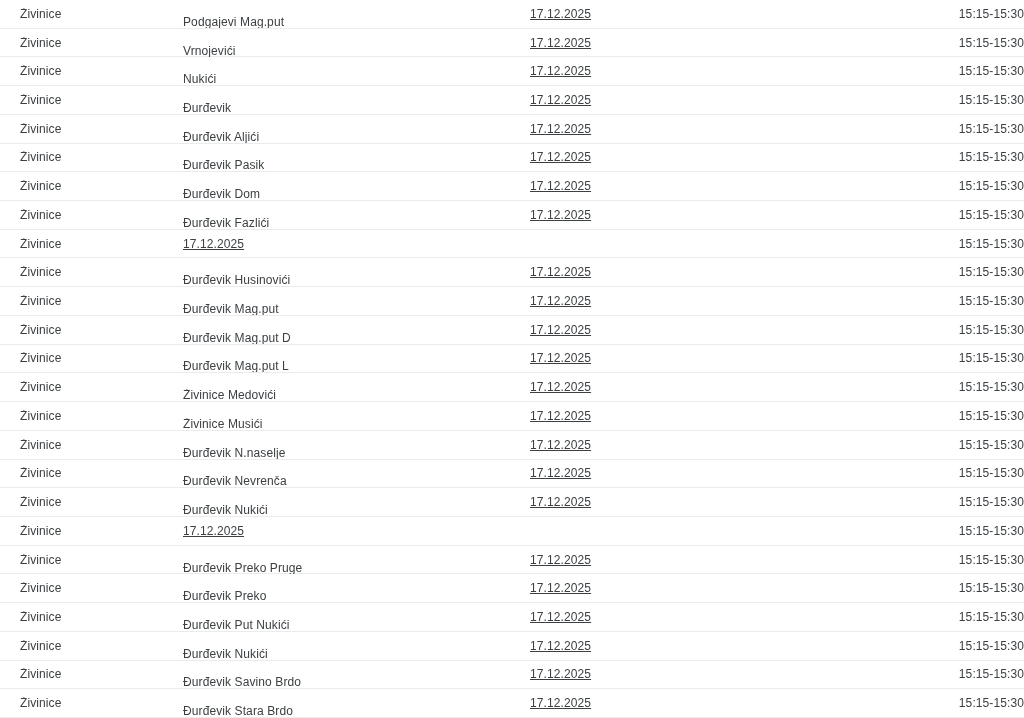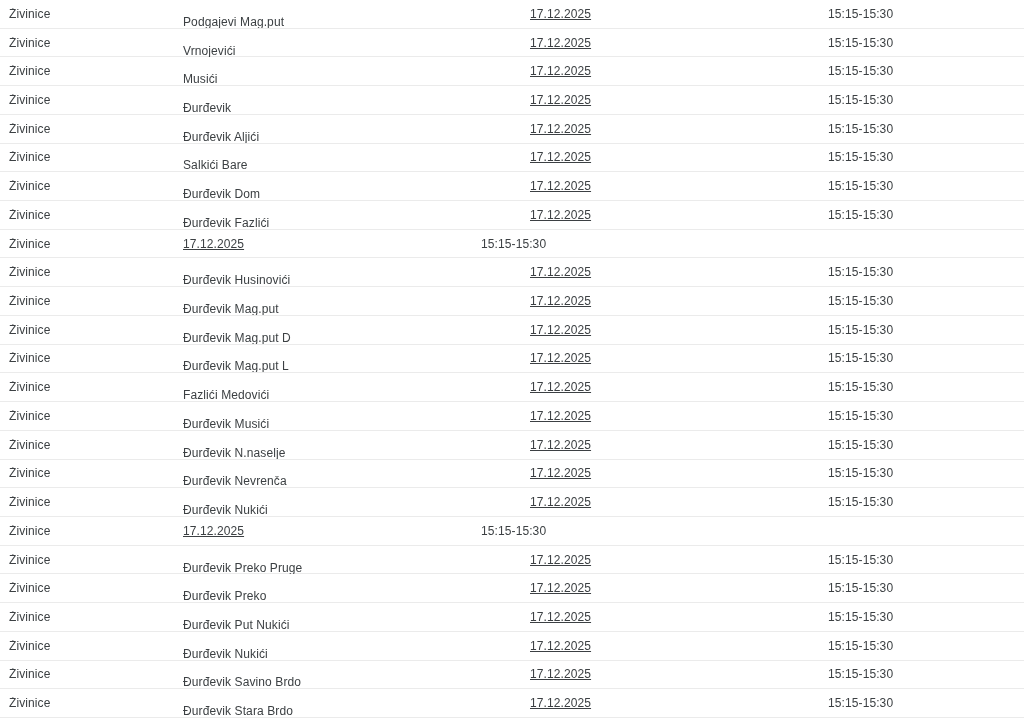--- a/index.html
+++ b/index.html
@@ -26,24 +26,24 @@
     border-bottom: 1px solid #ebebeb;
     background: #ffffff;
   }
   .cell {
     box-sizing: border-box;
     white-space: nowrap;
     overflow: hidden;
     line-height: 1;
     letter-spacing: 0.1px;
   }
-  .cell.c-municipality { width: 183px; padding-left: 9px; }
+  .cell.c-municipality { width: 183px; padding-left: 20px; }
   .cell.c-place        { width: 347px; margin-top: 16px; }
   .cell.c-date         { width: 298px; text-decoration: underline; }
-  .cell.c-time         { flex: 1; }
+  .cell.c-time         { flex: 1; text-align: right; }
 </style>
 </head>
 <body>
 
 <div class="table" id="outage-table">
   <div class="row">
     <div class="cell c-municipality">Živinice</div>
     <div class="cell c-place">Podgajevi Mag.put</div>
     <div class="cell c-date">17.12.2025</div>
     <div class="cell c-time">15:15-15:30</div>
@@ -51,42 +51,42 @@
 
   <div class="row">
     <div class="cell c-municipality">Živinice</div>
     <div class="cell c-place">Vrnojevići</div>
     <div class="cell c-date">17.12.2025</div>
     <div class="cell c-time">15:15-15:30</div>
   </div>
 
   <div class="row">
     <div class="cell c-municipality">Živinice</div>
-    <div class="cell c-place">Musići</div>
+    <div class="cell c-place">Nukići</div>
     <div class="cell c-date">17.12.2025</div>
     <div class="cell c-time">15:15-15:30</div>
   </div>
 
   <div class="row">
     <div class="cell c-municipality">Živinice</div>
     <div class="cell c-place">Đurđevik</div>
     <div class="cell c-date">17.12.2025</div>
     <div class="cell c-time">15:15-15:30</div>
   </div>
 
   <div class="row">
     <div class="cell c-municipality">Živinice</div>
     <div class="cell c-place">Đurđevik Aljići</div>
     <div class="cell c-date">17.12.2025</div>
     <div class="cell c-time">15:15-15:30</div>
   </div>
 
   <div class="row">
     <div class="cell c-municipality">Živinice</div>
-    <div class="cell c-place">Salkići Bare</div>
+    <div class="cell c-place">Đurđevik Pasik</div>
     <div class="cell c-date">17.12.2025</div>
     <div class="cell c-time">15:15-15:30</div>
   </div>
 
   <div class="row">
     <div class="cell c-municipality">Živinice</div>
     <div class="cell c-place">Đurđevik Dom</div>
     <div class="cell c-date">17.12.2025</div>
     <div class="cell c-time">15:15-15:30</div>
   </div>
@@ -127,28 +127,28 @@
 
   <div class="row">
     <div class="cell c-municipality">Živinice</div>
     <div class="cell c-place">Đurđevik Mag.put L</div>
     <div class="cell c-date">17.12.2025</div>
     <div class="cell c-time">15:15-15:30</div>
   </div>
 
   <div class="row">
     <div class="cell c-municipality">Živinice</div>
-    <div class="cell c-place">Fazlići Medovići</div>
-    <div class="cell c-date">17.12.2025</div>
-    <div class="cell c-time">15:15-15:30</div>
-  </div>
-
-  <div class="row">
-    <div class="cell c-municipality">Živinice</div>
-    <div class="cell c-place">Đurđevik Musići</div>
+    <div class="cell c-place">Živinice Medovići</div>
+    <div class="cell c-date">17.12.2025</div>
+    <div class="cell c-time">15:15-15:30</div>
+  </div>
+
+  <div class="row">
+    <div class="cell c-municipality">Živinice</div>
+    <div class="cell c-place">Živinice Musići</div>
     <div class="cell c-date">17.12.2025</div>
     <div class="cell c-time">15:15-15:30</div>
   </div>
 
   <div class="row">
     <div class="cell c-municipality">Živinice</div>
     <div class="cell c-place">Đurđevik N.naselje</div>
     <div class="cell c-date">17.12.2025</div>
     <div class="cell c-time">15:15-15:30</div>
   </div>

